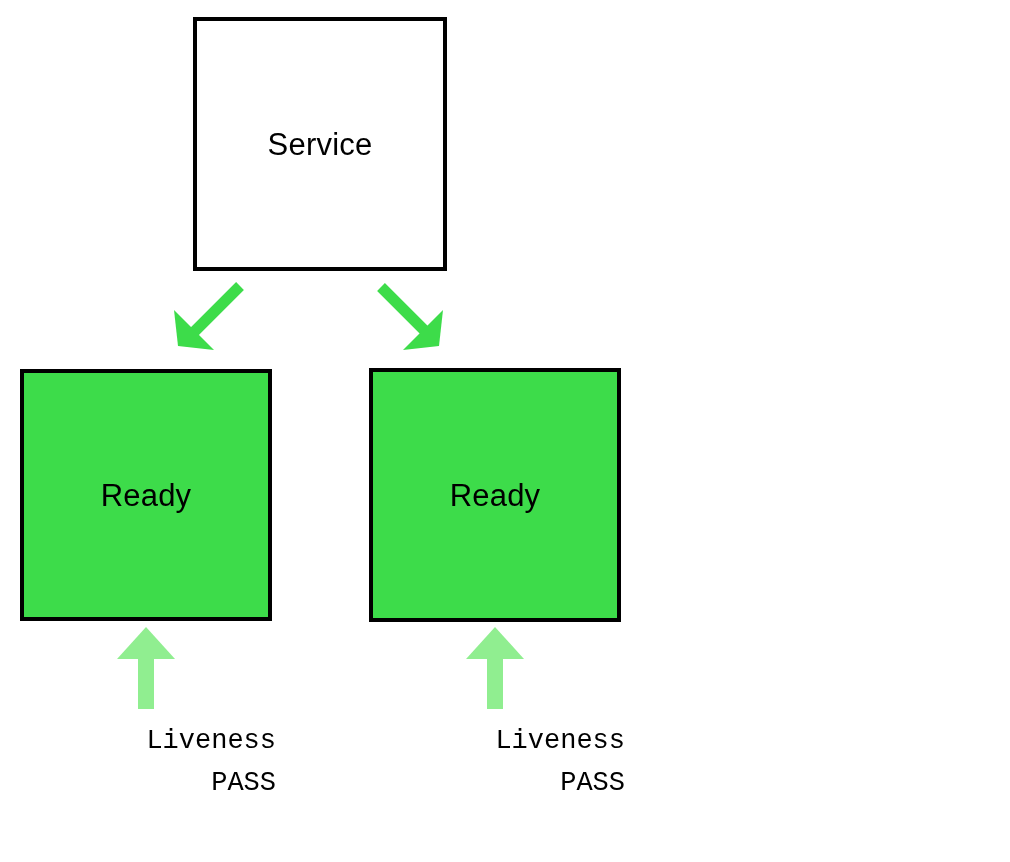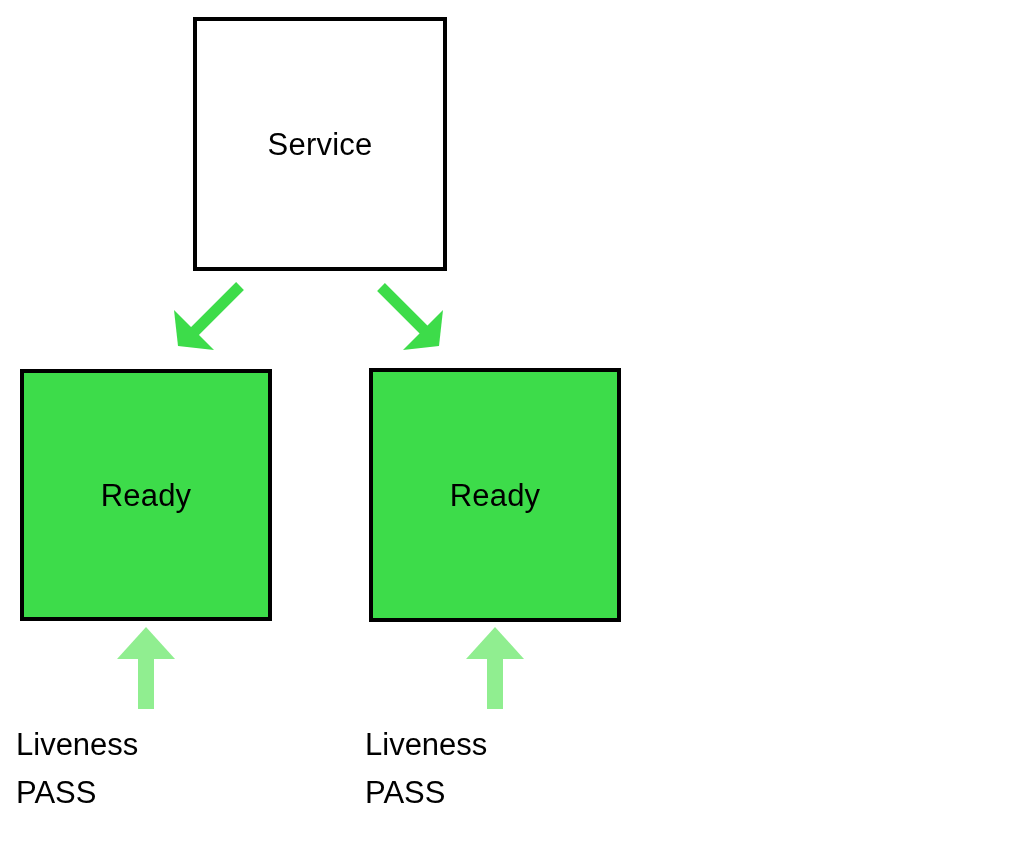--- a/index.html
+++ b/index.html
@@ -56,25 +56,26 @@
   .edge-layer {
     position: absolute;
     left: 0;
     top: 0;
     width: 1010px;
     height: 862px;
     pointer-events: none;
   }
   .probe-label {
     position: absolute;
-    text-align: left;
-    font-size: 31px;
+    text-align: right;
+    font-size: 27px;
     line-height: 1.55;
     color: #000000;
     width: 260px;
+    font-family: Liberation Mono, monospace;
   }
   #probe-label-left {
     left: 16px;
     top: 721px;
   }
   #probe-label-right {
     left: 365px;
     top: 721px;
   }
   .probe-label .line {

